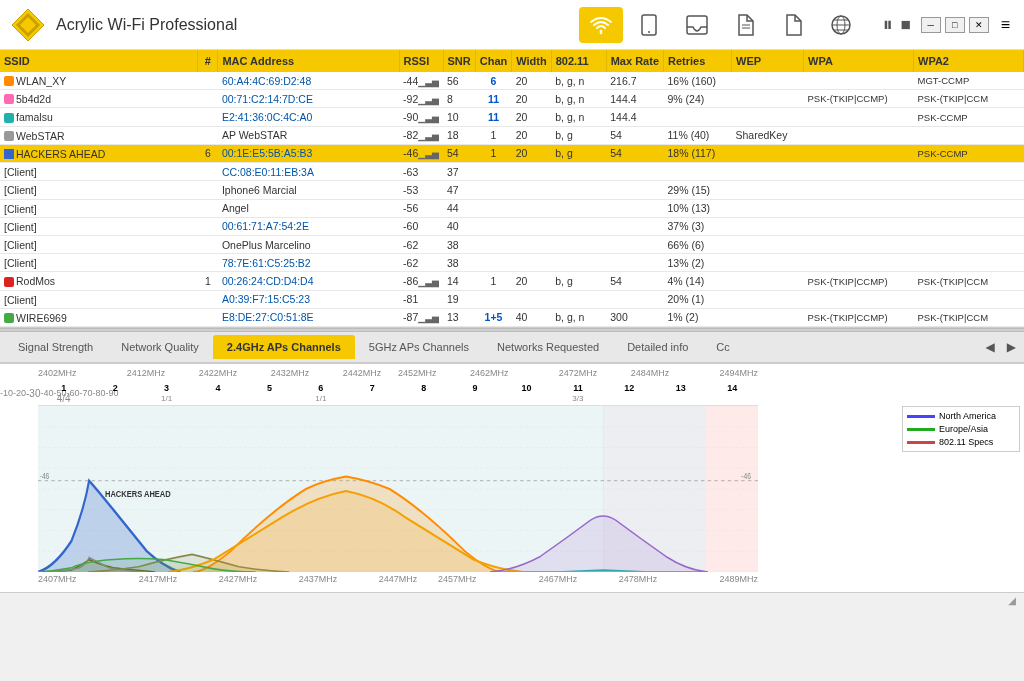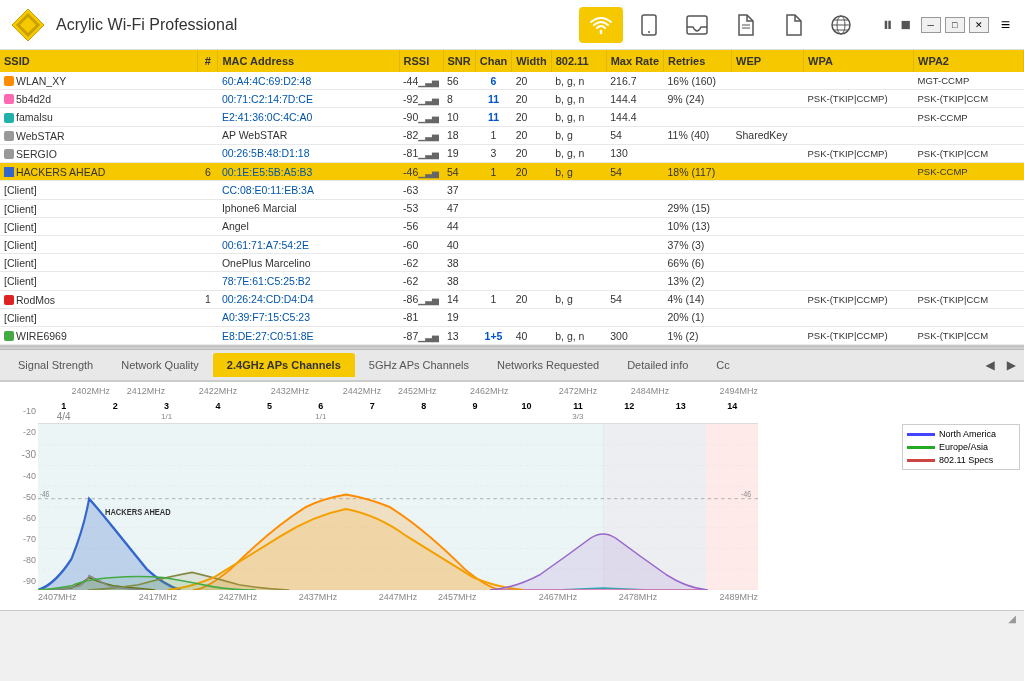--- a/index.html
+++ b/index.html
@@ -187,35 +187,20 @@
     <td>18</td>
     <td style="text-align:center;color:#333;font-weight:400">1</td>
     <td>20</td>
     <td>b, g</td>
     <td>54</td>
     <td>11% (40)</td>
     <td>SharedKey</td>
     <td style="font-size:9.5px"></td>
     <td style="font-size:9.5px"></td>
   </tr>
-        <tr>
-    <td><span style="display:inline-block;width:10px;height:10px;background:#999;vertical-align:middle;margin-right:2px;border-radius:2px;"></span><span style="vertical-align:middle">SERGIO</span></td>
-    <td style="text-align:center"></td>
-    <td style="color:#0055aa">00:26:5B:48:D1:18</td>
-    <td>-81<span style="font-size:9px;color:#666;">▁▃▅</span></td>
-    <td>19</td>
-    <td style="text-align:center;color:#333;font-weight:400">3</td>
-    <td>20</td>
-    <td>b, g, n</td>
-    <td>130</td>
-    <td></td>
-    <td></td>
-    <td style="font-size:9.5px">PSK-(TKIP|CCMP)</td>
-    <td style="font-size:9.5px">PSK-(TKIP|CCM</td>
-  </tr>
         <tr style="background: rgb(245, 200, 0);">
     <td><span style="display:inline-block;width:10px;height:10px;background:#3366cc;vertical-align:middle;margin-right:2px;"></span><span style="vertical-align:middle">HACKERS AHEAD</span></td>
     <td style="text-align:center">6</td>
     <td style="color:#0055aa">00:1E:E5:5B:A5:B3</td>
     <td>-46<span style="font-size:9px;color:#666;">▁▃▅</span></td>
     <td>54</td>
     <td style="text-align:center;color:#333;font-weight:400">1</td>
     <td>20</td>
     <td>b, g</td>
     <td>54</td>
@@ -375,36 +360,36 @@
   <button class="tab">Cc</button>
   <div class="tab-nav">
     <button class="tab-nav-btn">◀</button>
     <button class="tab-nav-btn">▶</button>
   </div>
 </div>
 
 <div id="chart-area">
   <div style="position:relative; display:flex; height:220px;">
 
-    <div style="width:38px; display:flex; flex-direction:column; justify-content:space-between; padding: 20px 2px 20px 0; text-align:right;">
+    <div style="width:38px; display:flex; flex-direction:row; justify-content:space-between; padding: 20px 2px 20px 0; text-align:right;">
       <span style="font-size:9px;color:#888">-10</span>
       <span style="font-size:9px;color:#888">-20</span>
       <span style="font-size:10px;color:#888">-30</span>
       <span style="font-size:9px;color:#888">-40</span>
       <span style="font-size:9px;color:#888">-50</span>
       <span style="font-size:9px;color:#888">-60</span>
       <span style="font-size:9px;color:#888">-70</span>
       <span style="font-size:9px;color:#888">-80</span>
       <span style="font-size:9px;color:#888">-90</span>
     </div>
 
     <div style="flex:1; display:flex; flex-direction:column; position:relative;">
 
       <div style="display:flex; font-size:9px; color:#888; height:14px; margin-right:136px;">
-        <span style="flex:1;text-align:right">2402MHz</span>
+        <span style="flex:1;text-align:left">2402MHz</span>
         <span style="flex:1;text-align:center">2412MHz</span>
         <span style="flex:1;text-align:center">2422MHz</span>
         <span style="flex:1;text-align:center">2432MHz</span>
         <span style="flex:1;text-align:center">2442MHz</span>
         <span style="flex:1;text-align:left">2452MHz</span>
         <span style="flex:1;text-align:left">2462MHz</span>
         <span style="flex:1;text-align:center">2472MHz</span>
         <span style="flex:1;text-align:center">2484MHz</span>
         <span style="flex:1;text-align:right">2494MHz</span>
       </div>

